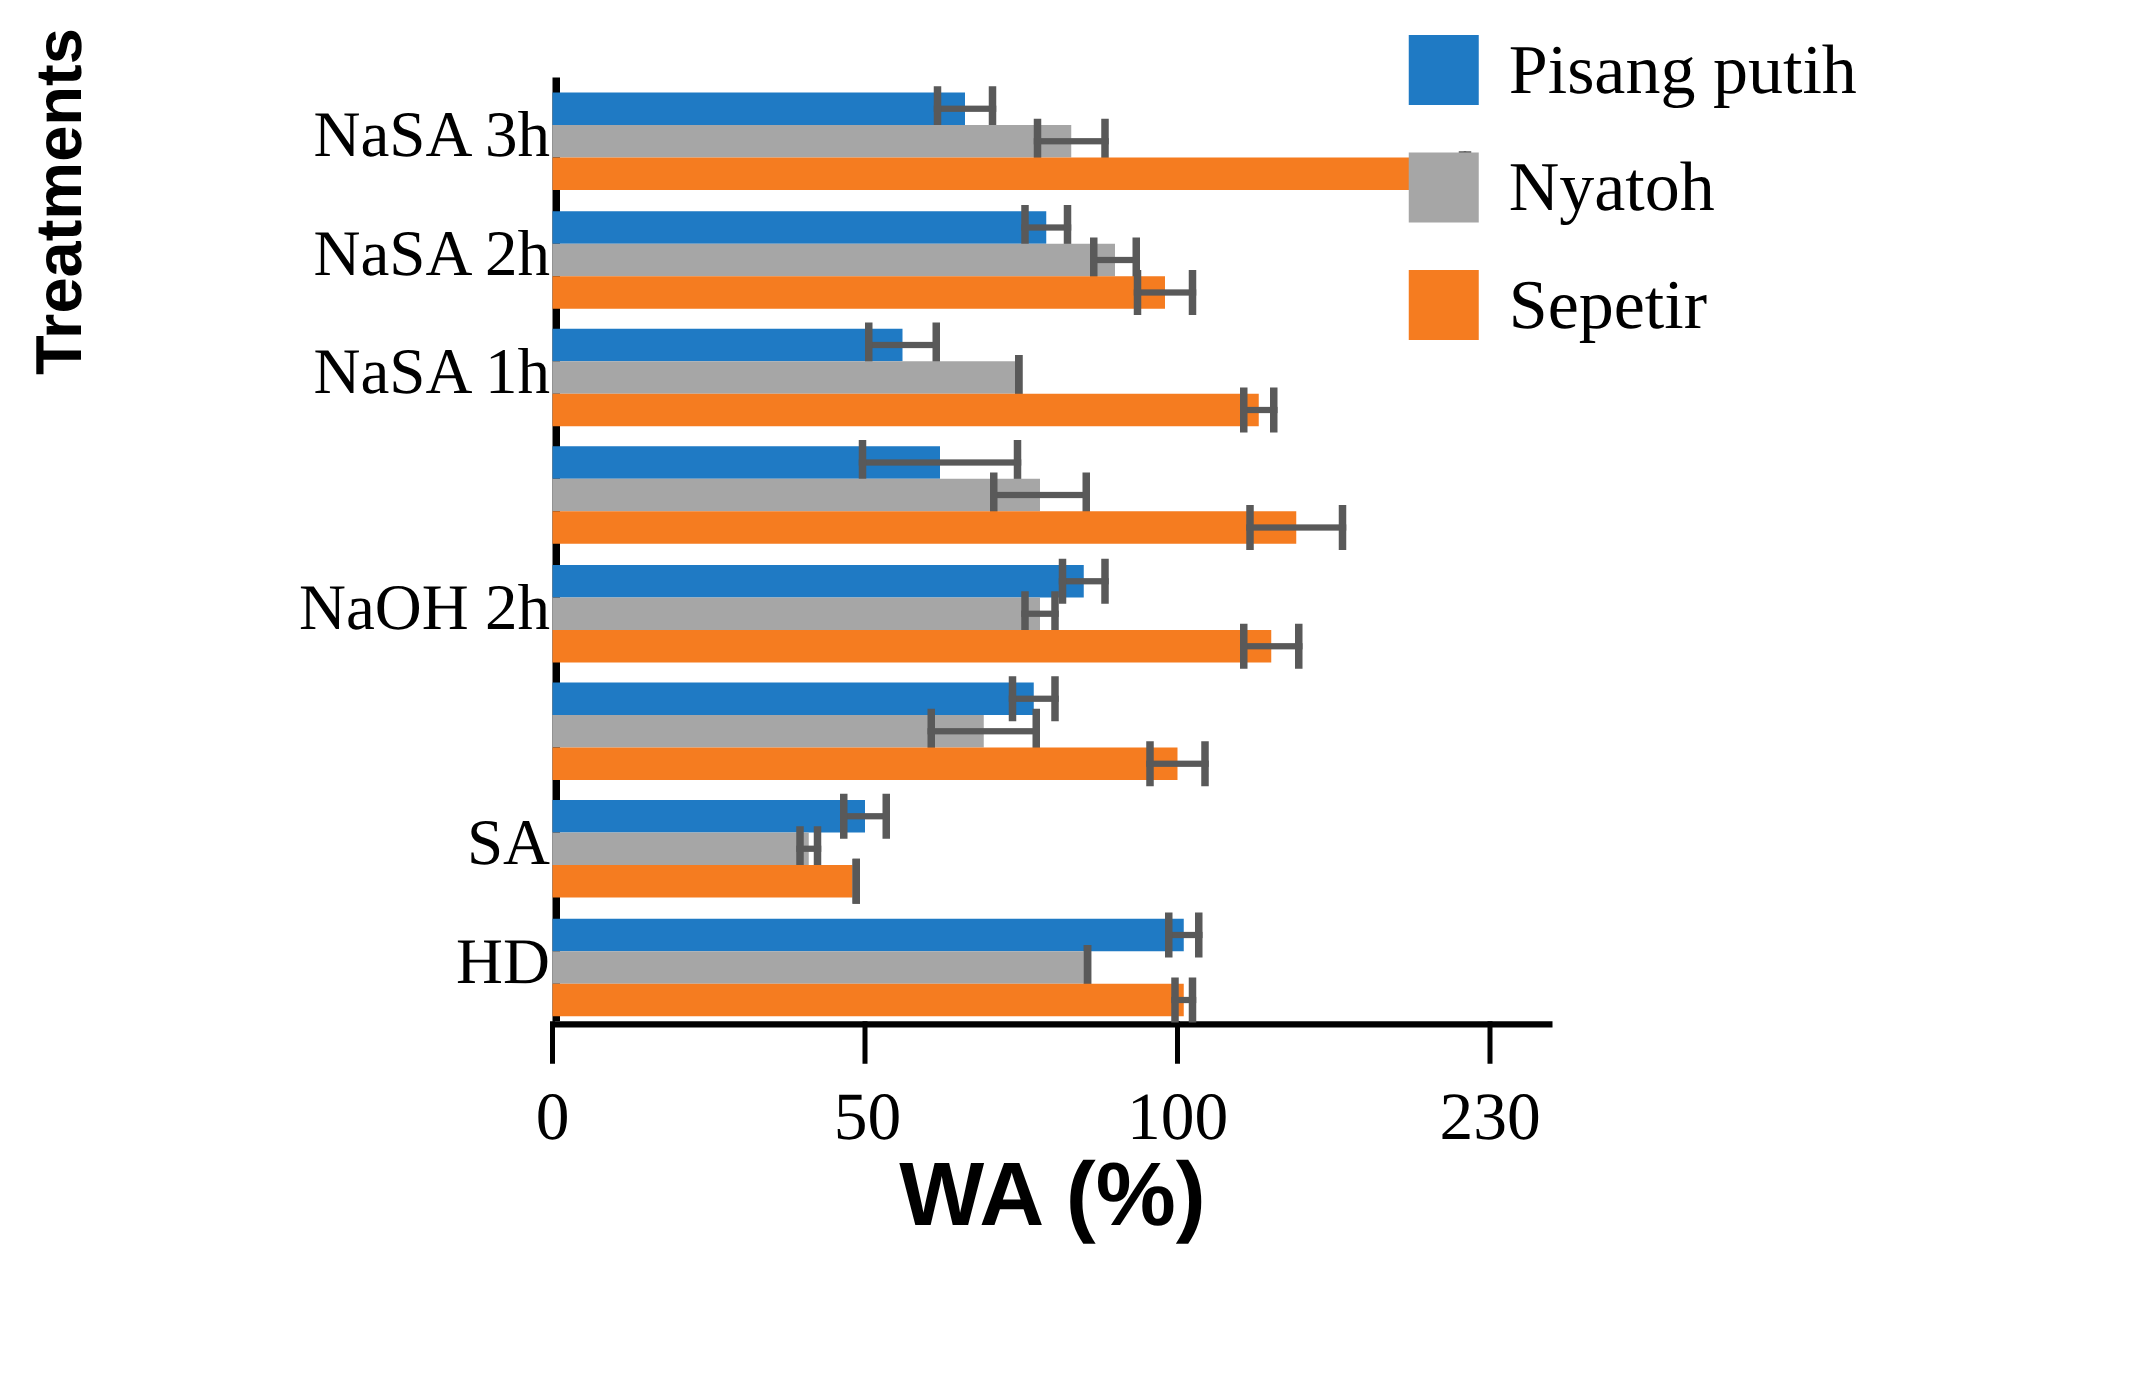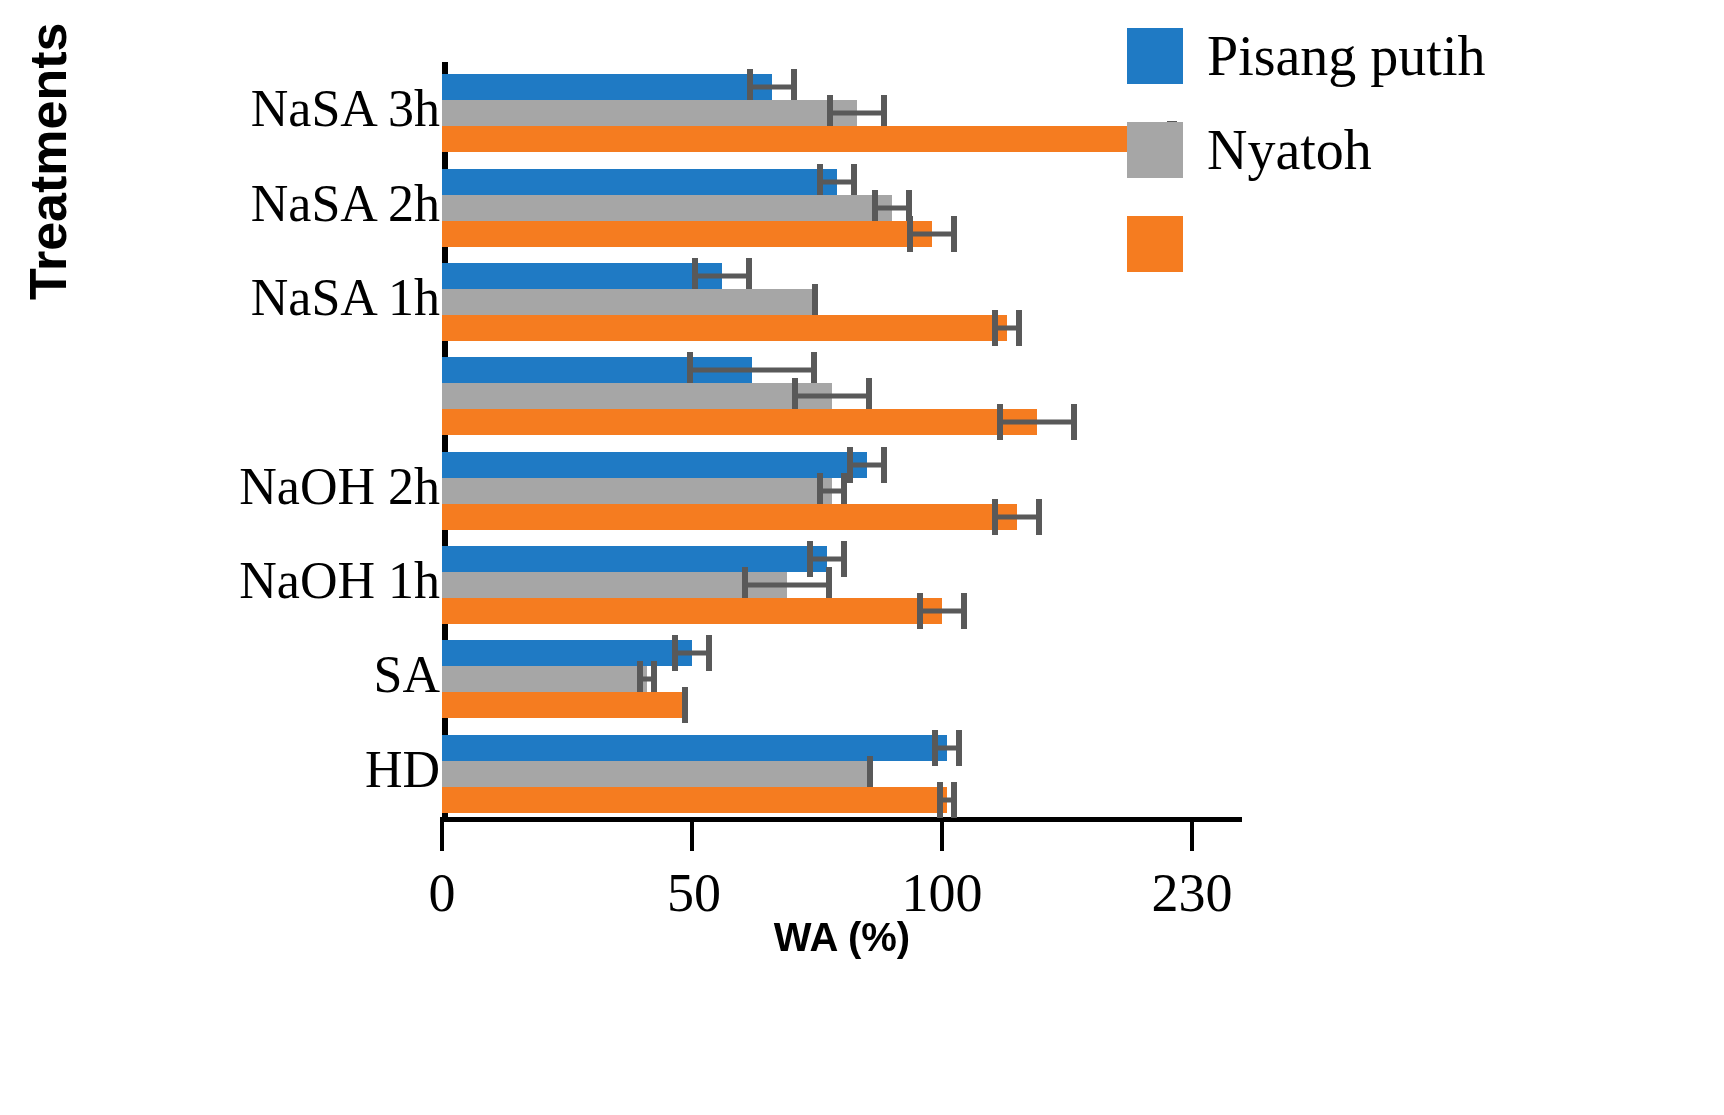--- a/index.html
+++ b/index.html
@@ -36,41 +36,40 @@
   .bar.s2{background:#f57c20;}
 
   .err{position:absolute;height:26px;}
   .err .ln{position:absolute;top:50%;height:5px;background:#595959;transform:translateY(-50%);left:0;right:0;}
   .err .capL,.err .capR{position:absolute;top:-5px;width:6px;height:36px;background:#595959;}
   .err .capL{left:0;}
   .err .capR{right:0;}
 
   .xtitle{
     position:absolute;left:442px;top:915px;width:800px;text-align:center;
-    font-family:"Liberation Sans",sans-serif;font-weight:bold;font-size:40px;color:#000;
+    font-family:"Liberation Sans",sans-serif;font-weight:bold;font-size:72px;color:#000;
   }
 
   .legend{position:absolute;left:1115px;top:28px;}
   .legend-row{display:flex;align-items:flex-start;margin-bottom:38px;padding-left:12px;}
   .swatch{width:56px;height:56px;margin-right:24px;flex:0 0 auto;}
   .legend-text{font-size:56px;color:#000;font-family:"Liberation Serif",serif;white-space:nowrap;line-height:1;}
 </style>
 </head>
 <body>
 
 <div id="root">
 
   <div class="ylabel-axis">Treatments</div>
 
   <div class="cat-labels" id="catLabels">
       <div class="cat-label" style="top: 21.1875px;">NaSA 3h</div>
       <div class="cat-label" style="top: 115.562px;">NaSA 2h</div>
       <div class="cat-label" style="top: 209.938px;">NaSA 1h</div>
       <div class="cat-label" style="top: 398.688px; margin-left: 28px;">NaOH 2h</div>
-      <div class="cat-label" style="top: 493.062px;">NaOH 1h</div>
       <div class="cat-label" style="top: 587.438px;">SA</div>
       <div class="cat-label" style="top: 681.812px;">HD</div>
     </div>
 
   <div class="plot" id="plot">
     <div class="axis-v"></div>
     <div class="axis-h"></div>
   <div class="tick" style="left: -2px;"></div>
       <div class="ticklabel" style="left: 0px;">0</div>
       <div class="tick" style="left: 248px;"></div>
@@ -244,16 +243,17 @@
       <div class="legend-row">
         <div class="swatch" style="background: rgb(31, 122, 196);"></div>
         <div class="legend-text">Pisang putih</div>
       </div>
       <div class="legend-row">
         <div class="swatch" style="background: rgb(166, 166, 166);"></div>
         <div class="legend-text">Nyatoh</div>
       </div>
       <div class="legend-row">
         <div class="swatch" style="background: rgb(245, 124, 32);"></div>
+        <div class="legend-text">Sepetir</div>
       </div>
     </div>
 
 </div>
 
 </body></html>

